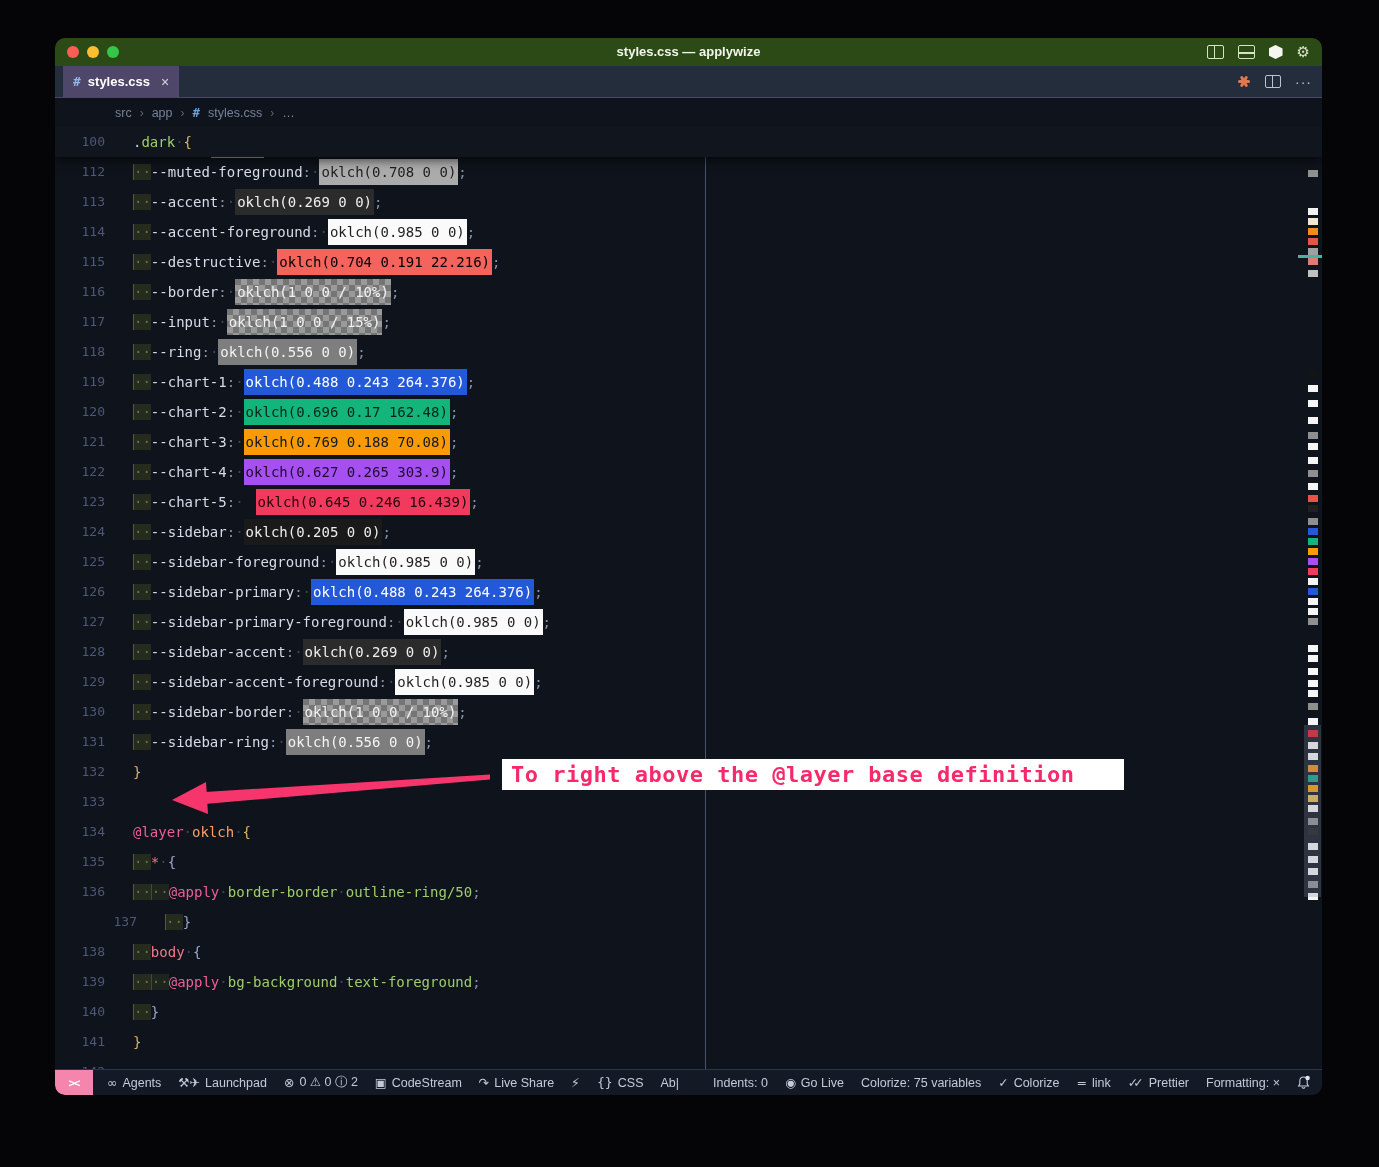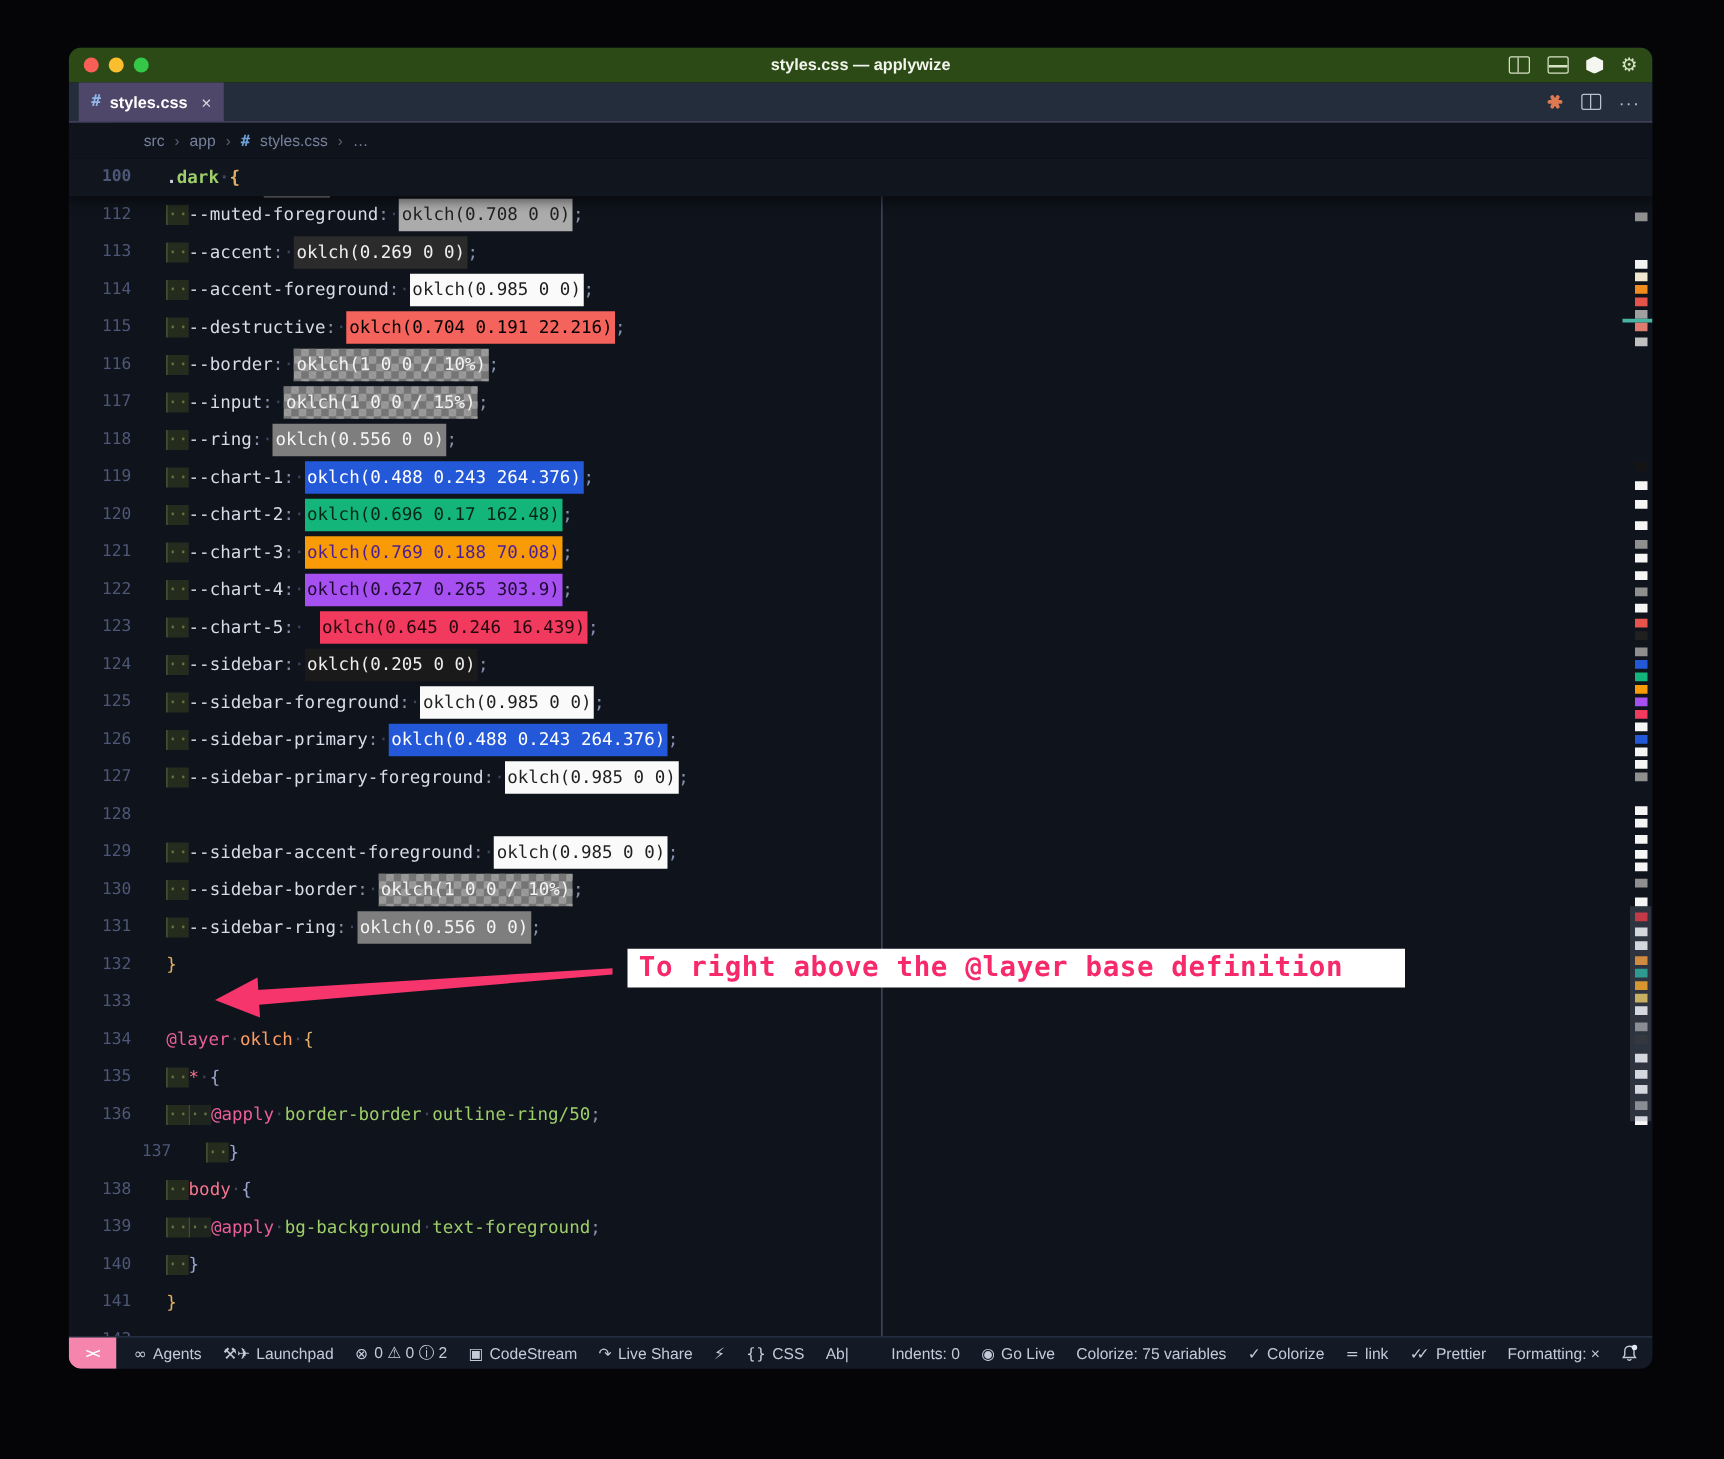--- a/index.html
+++ b/index.html
@@ -36,21 +36,21 @@
   .breadcrumb{position:absolute;left:0;top:60.5px;right:0;height:28px;display:flex;align-items:center;
     padding-left:24px;gap:8px;color:#76819b;font-size:12.5px;background:#0f131b;margin-left:36px;}
   .breadcrumb .sep{color:#5a6378;font-size:12px;}
   .breadcrumb .hash{color:#6ea1d8;font-family:"DejaVu Sans Mono",monospace;font-weight:bold;}
   
   .editor{position:absolute;left:0;top:89px;right:0;bottom:25px;overflow:hidden;
     font-family:"DejaVu Sans Mono",monospace;font-size:14px;}
   .row{position:absolute;left:0;right:0;height:30px;line-height:30px;white-space:pre;}
   .ln{position:absolute;left:0;width:50px;text-align:right;color:#4d5878;font-size:13px;}
   .code{position:absolute;left:78px;color:#a9b1d6;}
-  .sticky{top:0;background:#11151e;box-shadow:0 4px 9px rgba(0,0,0,0.55);z-index:5;font-weight:bold;}
+  .sticky{top:0;background:#11151e;box-shadow:0 4px 9px rgba(0,0,0,0.55);z-index:5;}
   .ruler{position:absolute;left:650px;top:0;bottom:0;width:1px;background:#49536a;}
   .sliver{position:absolute;left:156px;top:26px;width:53px;height:5px;background:#9a9a9a;}
   
   .pr{color:#d7dce8;} .pu{color:#8591ab;} .ws{color:#3c4560;}
   .iw{color:#6a7440;background:rgba(170,185,55,0.15);border-left:1px solid rgba(205,215,125,0.28);}
   .iw2{color:#6a7440;background:rgba(170,185,55,0.10);border-left:1px solid rgba(205,215,125,0.22);}
   .cls{color:#9ece6a;} .fgt{color:#c6cfe2;} .br{color:#e0af68;} .br2{color:#9aa5ce;}
   .at{color:#ec5f9b;} .or{color:#ff9e64;} .kw{color:#f7768e;} .gr{color:#9ece6a;}
   .sw{padding:5px 2px;}
   .checker{background-image:linear-gradient(45deg,#9a9a9a 26%,transparent 26%,transparent 74%,#9a9a9a 74%),
@@ -130,28 +130,28 @@
         <div class="row sticky" style="top: 0px;"><span class="ln">100</span><span class="code"><span class="fgt">.</span><span class="cls">dark</span><span class="ws">·</span><span class="br">{</span></span></div>
         <div class="row" style="top: 30px;"><span class="ln">112</span><span class="code"><span class="iw">··</span><span class="pr">--muted-foreground</span><span class="pu">:</span><span class="ws">·</span><span class="sw" style="background: rgb(171, 171, 171); color: rgb(31, 31, 31);">oklch(0.708 0 0)</span><span class="pu">;</span></span></div>
         <div class="row" style="top: 60px;"><span class="ln">113</span><span class="code"><span class="iw">··</span><span class="pr">--accent</span><span class="pu">:</span><span class="ws">·</span><span class="sw" style="background: rgb(43, 43, 43); color: rgb(239, 239, 239);">oklch(0.269 0 0)</span><span class="pu">;</span></span></div>
         <div class="row" style="top: 90px;"><span class="ln">114</span><span class="code"><span class="iw">··</span><span class="pr">--accent-foreground</span><span class="pu">:</span><span class="ws">·</span><span class="sw" style="background: rgb(250, 250, 250); color: rgb(31, 31, 31);">oklch(0.985 0 0)</span><span class="pu">;</span></span></div>
         <div class="row" style="top: 120px;"><span class="ln">115</span><span class="code"><span class="iw">··</span><span class="pr">--destructive</span><span class="pu">:</span><span class="ws">·</span><span class="sw" style="background: rgb(244, 99, 92); color: #000000;">oklch(0.704 0.191 22.216)</span><span class="pu">;</span></span></div>
         <div class="row" style="top: 150px;"><span class="ln">116</span><span class="code"><span class="iw">··</span><span class="pr">--border</span><span class="pu">:</span><span class="ws">·</span><span class="sw checker" style="color: rgb(242, 242, 242);">oklch(1 0 0 / 10%)</span><span class="pu">;</span></span></div>
         <div class="row" style="top: 180px;"><span class="ln">117</span><span class="code"><span class="iw">··</span><span class="pr">--input</span><span class="pu">:</span><span class="ws">·</span><span class="sw checker" style="color: rgb(242, 242, 242);">oklch(1 0 0 / 15%)</span><span class="pu">;</span></span></div>
         <div class="row" style="top: 210px;"><span class="ln">118</span><span class="code"><span class="iw">··</span><span class="pr">--ring</span><span class="pu">:</span><span class="ws">·</span><span class="sw" style="background: rgb(126, 126, 126); color: rgb(244, 244, 244);">oklch(0.556 0 0)</span><span class="pu">;</span></span></div>
         <div class="row" style="top: 240px;"><span class="ln">119</span><span class="code"><span class="iw">··</span><span class="pr">--chart-1</span><span class="pu">:</span><span class="ws">·</span><span class="sw" style="background: rgb(35, 89, 216); color: rgb(255, 255, 255);">oklch(0.488 0.243 264.376)</span><span class="pu">;</span></span></div>
         <div class="row" style="top: 270px;"><span class="ln">120</span><span class="code"><span class="iw">··</span><span class="pr">--chart-2</span><span class="pu">:</span><span class="ws">·</span><span class="sw" style="background: rgb(19, 181, 123); color: rgb(8, 37, 26);">oklch(0.696 0.17 162.48)</span><span class="pu">;</span></span></div>
-        <div class="row" style="top: 300px;"><span class="ln">121</span><span class="code"><span class="iw">··</span><span class="pr">--chart-3</span><span class="pu">:</span><span class="ws">·</span><span class="sw" style="background: rgb(248, 155, 6); color: #4c1d95;">oklch(0.769 0.188 70.08)</span><span class="pu">;</span></span></div>
+        <div class="row" style="top: 300px;"><span class="ln">121</span><span class="code"><span class="iw">··</span><span class="pr">--chart-3</span><span class="pu">:</span><span class="ws">·</span><span class="sw" style="background: rgb(248, 155, 6); color: #0f172a;">oklch(0.769 0.188 70.08)</span><span class="pu">;</span></span></div>
         <div class="row" style="top: 330px;"><span class="ln">122</span><span class="code"><span class="iw">··</span><span class="pr">--chart-4</span><span class="pu">:</span><span class="ws">·</span><span class="sw" style="background: rgb(166, 80, 242); color: rgb(29, 10, 46);">oklch(0.627 0.265 303.9)</span><span class="pu">;</span></span></div>
         <div class="row" style="top: 360px;"><span class="ln">123</span><span class="code"><span class="iw">··</span><span class="pr">--chart-5</span><span class="pu">:</span><span class="ws">·</span><span class="sw" style="background: rgb(241, 58, 94); color: rgb(38, 6, 14); margin-left: 12px;">oklch(0.645 0.246 16.439)</span><span class="pu">;</span></span></div>
         <div class="row" style="top: 390px;"><span class="ln">124</span><span class="code"><span class="iw">··</span><span class="pr">--sidebar</span><span class="pu">:</span><span class="ws">·</span><span class="sw" style="background: rgb(26, 26, 26); color: rgb(237, 237, 237);">oklch(0.205 0 0)</span><span class="pu">;</span></span></div>
         <div class="row" style="top: 420px;"><span class="ln">125</span><span class="code"><span class="iw">··</span><span class="pr">--sidebar-foreground</span><span class="pu">:</span><span class="ws">·</span><span class="sw" style="background: rgb(250, 250, 250); color: rgb(31, 31, 31);">oklch(0.985 0 0)</span><span class="pu">;</span></span></div>
         <div class="row" style="top: 450px;"><span class="ln">126</span><span class="code"><span class="iw">··</span><span class="pr">--sidebar-primary</span><span class="pu">:</span><span class="ws">·</span><span class="sw" style="background: rgb(35, 89, 216); color: rgb(255, 255, 255);">oklch(0.488 0.243 264.376)</span><span class="pu">;</span></span></div>
         <div class="row" style="top: 480px;"><span class="ln">127</span><span class="code"><span class="iw">··</span><span class="pr">--sidebar-primary-foreground</span><span class="pu">:</span><span class="ws">·</span><span class="sw" style="background: rgb(250, 250, 250); color: rgb(31, 31, 31);">oklch(0.985 0 0)</span><span class="pu">;</span></span></div>
-        <div class="row" style="top: 510px;"><span class="ln">128</span></div>
+        <div class="row" style="top: 510px;"><span class="ln">128</span><span class="code"><span class="iw">··</span><span class="pr">--sidebar-accent</span><span class="pu">:</span><span class="ws">·</span><span class="sw" style="background: rgb(43, 43, 43); color: rgb(239, 239, 239);">oklch(0.269 0 0)</span><span class="pu">;</span></span></div>
         <div class="row" style="top: 540px;"><span class="ln">129</span><span class="code"><span class="iw">··</span><span class="pr">--sidebar-accent-foreground</span><span class="pu">:</span><span class="ws">·</span><span class="sw" style="background: rgb(250, 250, 250); color: rgb(31, 31, 31);">oklch(0.985 0 0)</span><span class="pu">;</span></span></div>
         <div class="row" style="top: 570px;"><span class="ln">130</span><span class="code"><span class="iw">··</span><span class="pr">--sidebar-border</span><span class="pu">:</span><span class="ws">·</span><span class="sw checker" style="color: rgb(242, 242, 242);">oklch(1 0 0 / 10%)</span><span class="pu">;</span></span></div>
         <div class="row" style="top: 600px;"><span class="ln">131</span><span class="code"><span class="iw">··</span><span class="pr">--sidebar-ring</span><span class="pu">:</span><span class="ws">·</span><span class="sw" style="background: rgb(126, 126, 126); color: rgb(244, 244, 244);">oklch(0.556 0 0)</span><span class="pu">;</span></span></div>
         <div class="row" style="top: 630px;"><span class="ln">132</span><span class="code"><span class="br">}</span></span></div>
         <div class="row" style="top: 660px;"><span class="ln">133</span><span class="code"></span></div>
         <div class="row" style="top: 690px;"><span class="ln">134</span><span class="code"><span class="at">@layer</span><span class="ws">·</span><span class="or">oklch</span><span class="ws">·</span><span class="br">{</span></span></div>
         <div class="row" style="top: 720px;"><span class="ln">135</span><span class="code"><span class="iw">··</span><span class="kw">*</span><span class="ws">·</span><span class="br2">{</span></span></div>
         <div class="row" style="top: 750px;"><span class="ln">136</span><span class="code"><span class="iw">··</span><span class="iw2">··</span><span class="at">@apply</span><span class="ws">·</span><span class="gr">border-border</span><span class="ws">·</span><span class="gr">outline-ring/50</span><span class="pu">;</span></span></div>
         <div class="row" style="top: 780px; margin-left: 32px;"><span class="ln">137</span><span class="code"><span class="iw">··</span><span class="br2">}</span></span></div>
         <div class="row" style="top: 810px;"><span class="ln">138</span><span class="code"><span class="iw">··</span><span class="kw">body</span><span class="ws">·</span><span class="br2">{</span></span></div>

